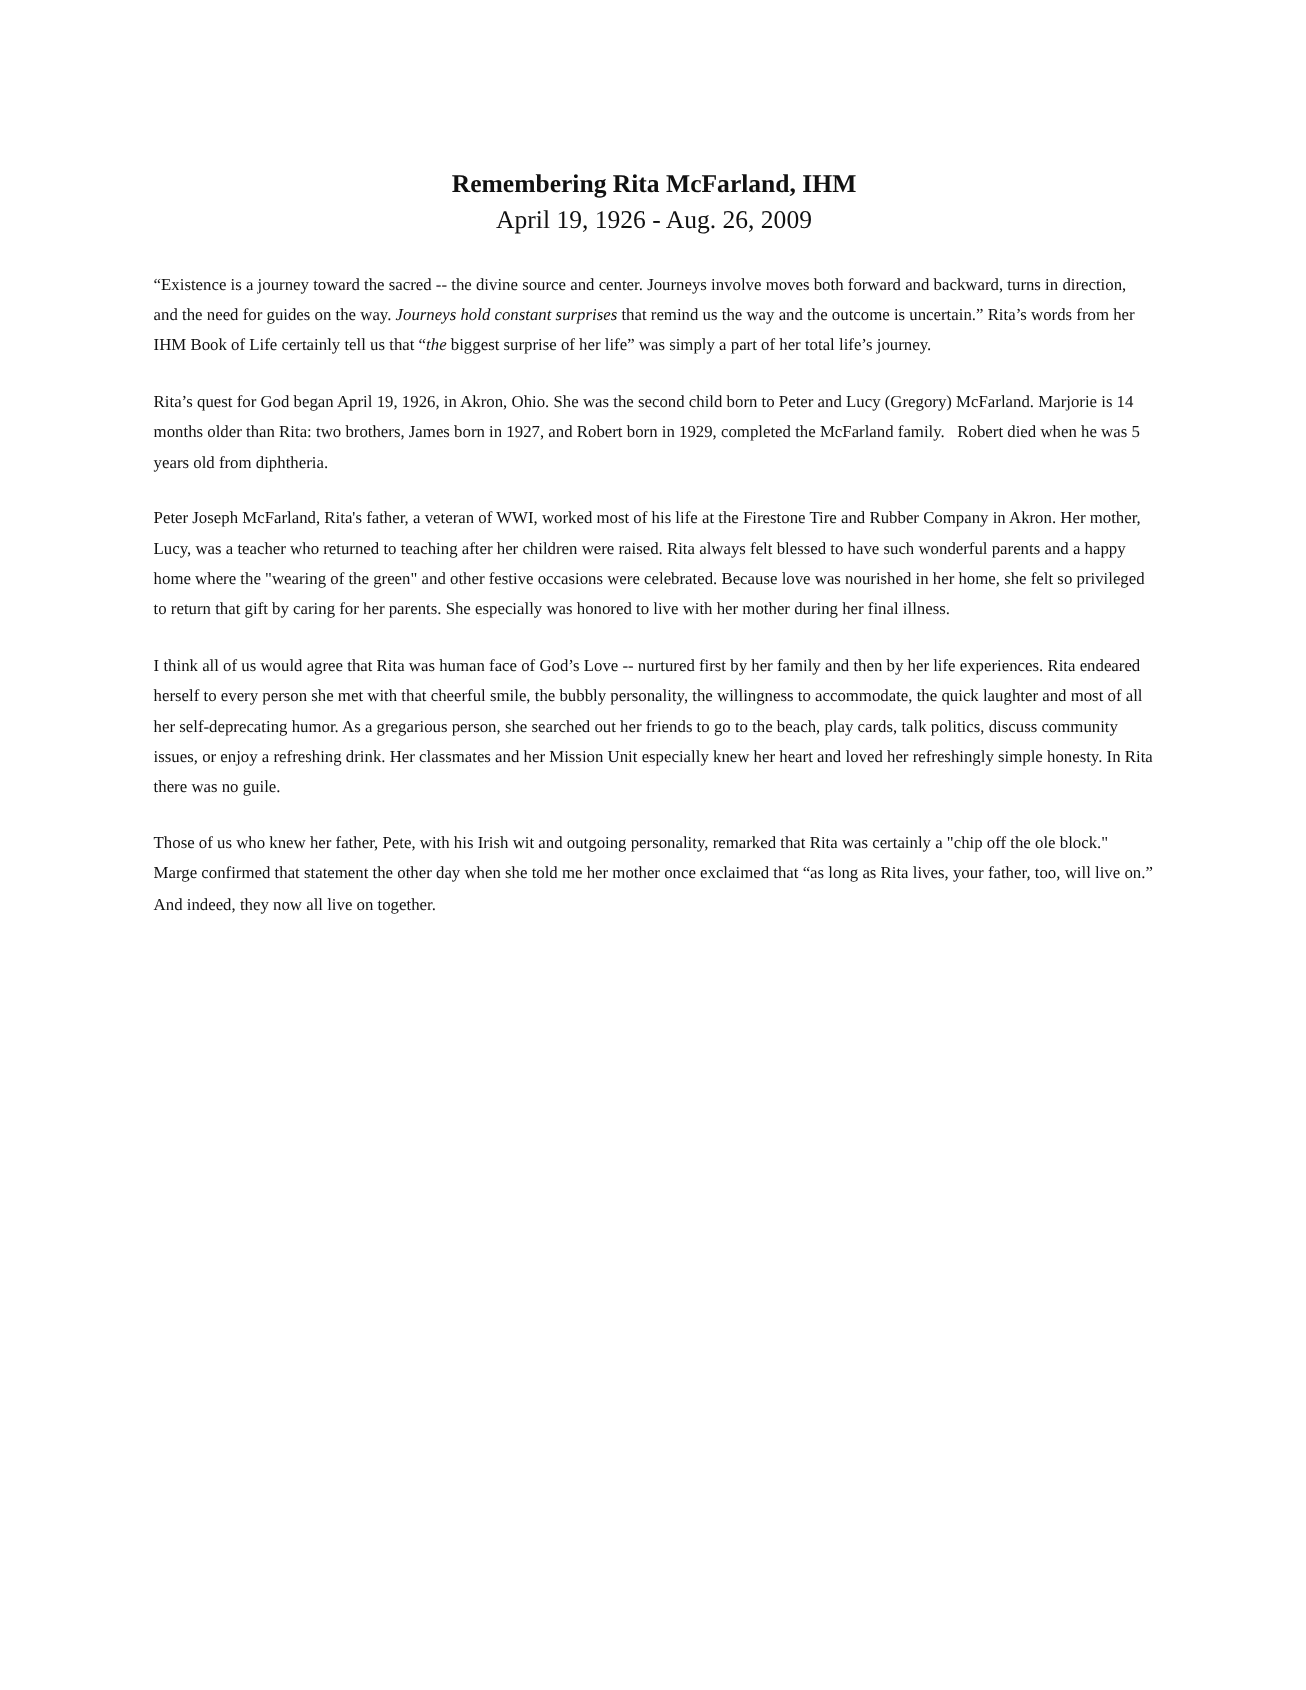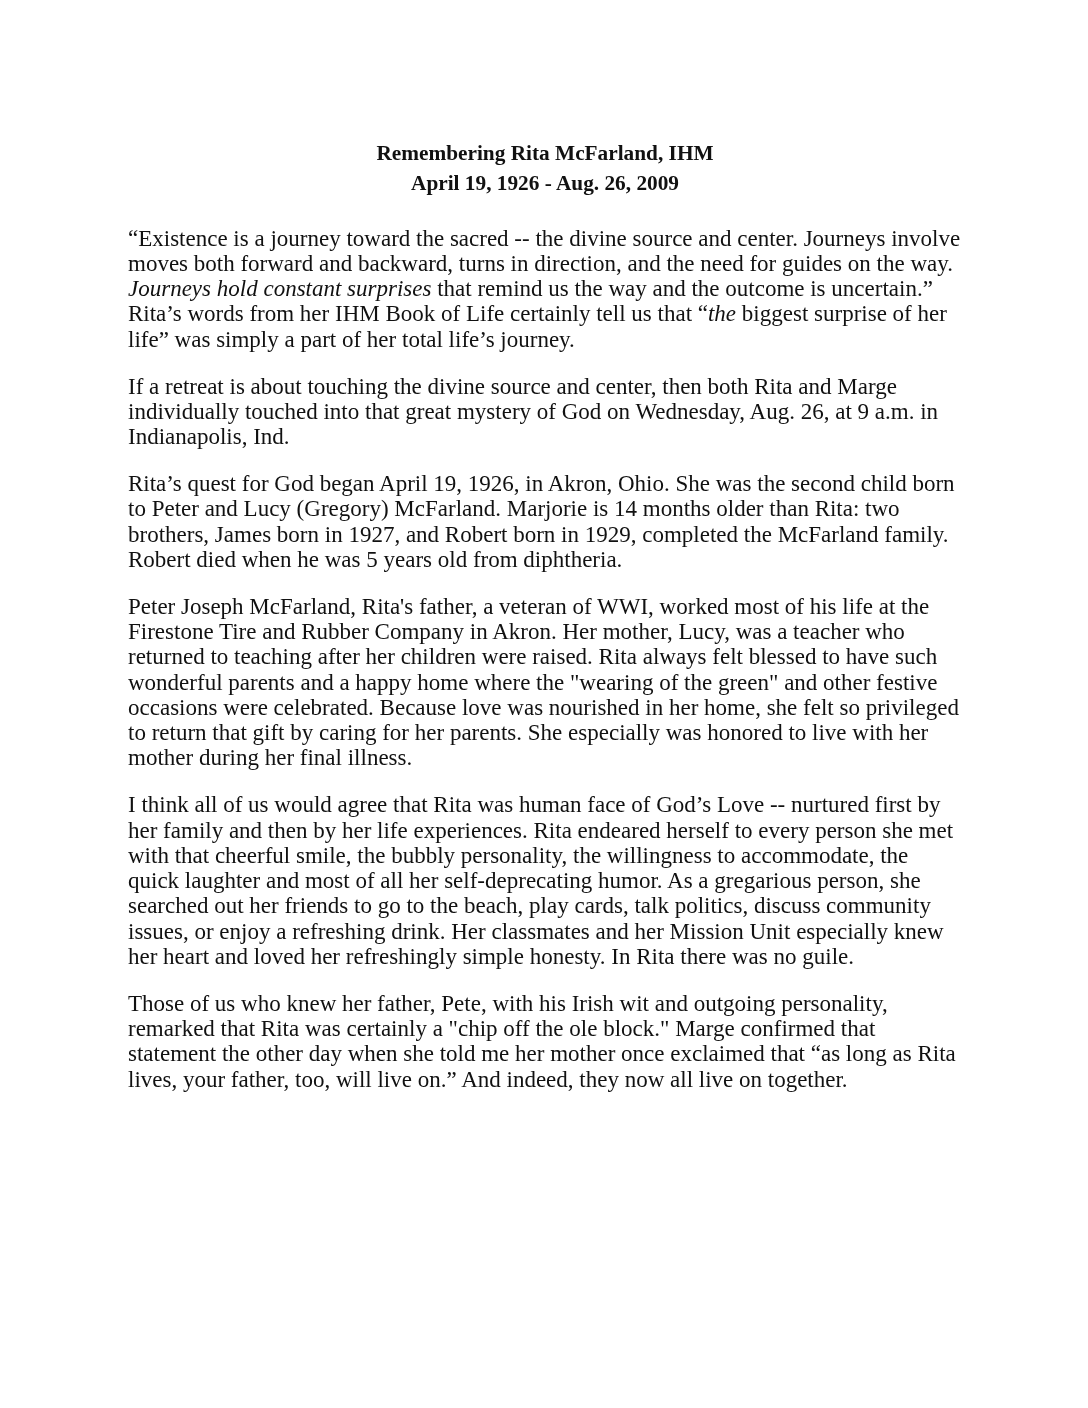--- a/index.html
+++ b/index.html
@@ -25,26 +25,26 @@
   .title {
     font-size: 21.3px;
     line-height: 25.3px;
     font-weight: bold;
     text-align: center;
     margin: 0 0 5px 0;
   }
   .dateline {
     font-size: 21.3px;
     line-height: 25.3px;
-    font-weight: bold;
+    font-weight: normal;
     text-align: center;
     margin: 0 0 29px 0;
   }
   .body-p {
-    font-size: 23px;
+    font-size: 14px;
     line-height: 25.3px;
     margin: 0 0 21.5px 0;
     text-align: left;
     white-space: pre-wrap;
   }
   .it {
     font-style: italic;
   }
 </style>
 </head>
@@ -52,21 +52,20 @@
 
 <div class="page">
   <div class="content">
 
     <h1 class="title">Remembering Rita McFarland, IHM</h1>
 
     <p class="dateline">April 19, 1926 - Aug. 26, 2009</p>
 
     <p class="body-p"><span>“Existence is a journey toward the sacred -- the divine source and center. Journeys involve moves both forward and backward, turns in direction, and the need for guides on the way. </span><span class="it">Journeys hold constant surprises</span><span> that remind us the way and the outcome is uncertain.” Rita’s words from her IHM Book of Life certainly tell us that “</span><span class="it">the</span><span> biggest surprise of her life” was simply a part of her total life’s journey.</span></p>
 
-    <p class="body-p">If a retreat is about touching the divine source and center, then both Rita and Marge individually touched into that great mystery of God on Wednesday, Aug. 26, at 9 a.m. in Indianapolis, Ind.</p>
 
 
     <p class="body-p">Rita’s quest for God began April 19, 1926, in Akron, Ohio. She was the second child born to Peter and Lucy (Gregory) McFarland. Marjorie is 14 months older than Rita: two brothers, James born in 1927, and Robert born in 1929, completed the McFarland family.   Robert died when he was 5 years old from diphtheria.</p>
 
 
     <p class="body-p">Peter Joseph McFarland, Rita's father, a veteran of WWI, worked most of his life at the Firestone Tire and Rubber Company in Akron. Her mother, Lucy, was a teacher who returned to teaching after her children were raised. Rita always felt blessed to have such wonderful parents and a happy home where the "wearing of the green" and other festive occasions were celebrated. Because love was nourished in her home, she felt so privileged to return that gift by caring for her parents. She especially was honored to live with her mother during her final illness.</p>
 
     <p class="body-p">I think all of us would agree that Rita was human face of God’s Love -- nurtured first by her family and then by her life experiences. Rita endeared herself to every person she met with that cheerful smile, the bubbly personality, the willingness to accommodate, the quick laughter and most of all her self-deprecating humor. As a gregarious person, she searched out her friends to go to the beach, play cards, talk politics, discuss community issues, or enjoy a refreshing drink. Her classmates and her Mission Unit especially knew her heart and loved her refreshingly simple honesty. In Rita there was no guile.</p>
 
     <p class="body-p">Those of us who knew her father, Pete, with his Irish wit and outgoing personality, remarked that Rita was certainly a "chip off the ole block." Marge confirmed that statement the other day when she told me her mother once exclaimed that “as long as Rita lives, your father, too, will live on.” And indeed, they now all live on together.</p>

